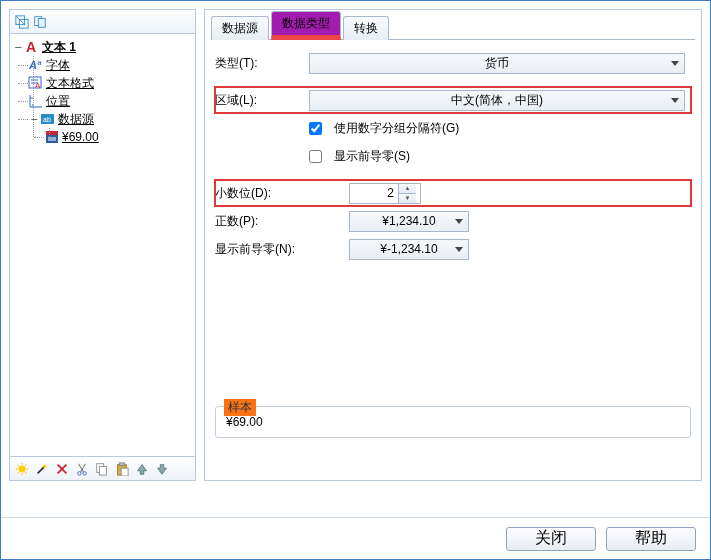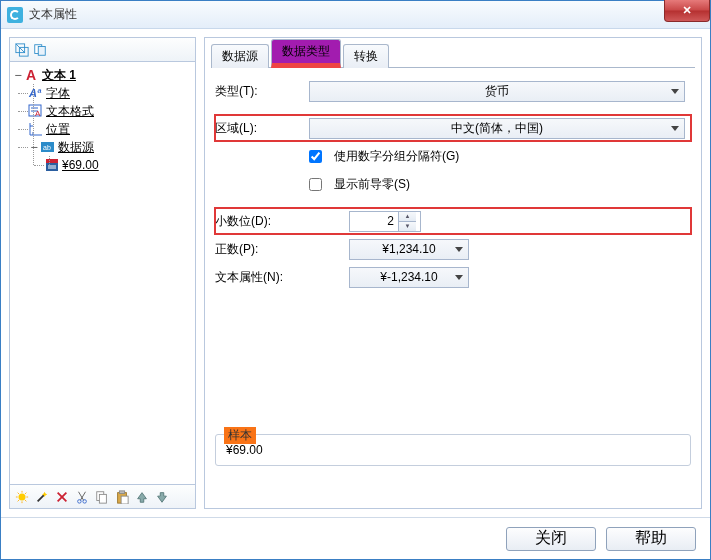--- a/index.html
+++ b/index.html
@@ -55,25 +55,20 @@
 
 .footer { position: absolute; bottom: 0; left: 0; right: 0; height: 42px; border-top: 1px solid #cfdae8; display: flex; justify-content: flex-end; align-items: center; padding: 0 14px; gap: 10px; }
 .btn { min-width: 90px; height: 24px; border: 1px solid #8fa2bb; background: linear-gradient(to bottom,#fdfdfe,#e8edf4); border-radius: 3px; cursor: pointer; font-family: inherit; font-size: 16px; }
 
 .bold { font-weight: bold; }
 </style>
 </head>
 <body>
 
 <div class="window">
-  <div class="titlebar">
-    <span class="icon"></span>
-    <span class="title">文本属性</span>
-    <div class="close-btn">✕</div>
-  </div>
 
   <div class="body">
     <div class="left-panel">
       <div class="left-toolbar">
         <span class="tb-icon">
             <svg viewBox="0 0 16 16">
               <rect x="1" y="1" width="10" height="10" fill="none" stroke="#2b8bc9"></rect>
               <rect x="5" y="5" width="10" height="10" fill="none" stroke="#2b8bc9"></rect>
               <path d="M1 1 L11 11" stroke="#2b8bc9"></path>
             </svg>
@@ -260,21 +255,21 @@
         </div>
         <div class="form-row">
           <span class="lbl">正数(P):</span>
           <div style="width:40px"></div>
           <div class="combo small">
             <span>¥1,234.10</span>
             <span class="caret"></span>
           </div>
         </div>
         <div class="form-row">
-          <span class="lbl">文本属性(N):</span>
+          <span class="lbl">显示前导零(N):</span>
           <div style="width:40px"></div>
           <div class="combo small">
             <span>¥-1,234.10</span>
             <span class="caret"></span>
           </div>
         </div>
 
         <div class="sample-box">
           <span class="legend">样本</span>
           <div>¥69.00</div>

